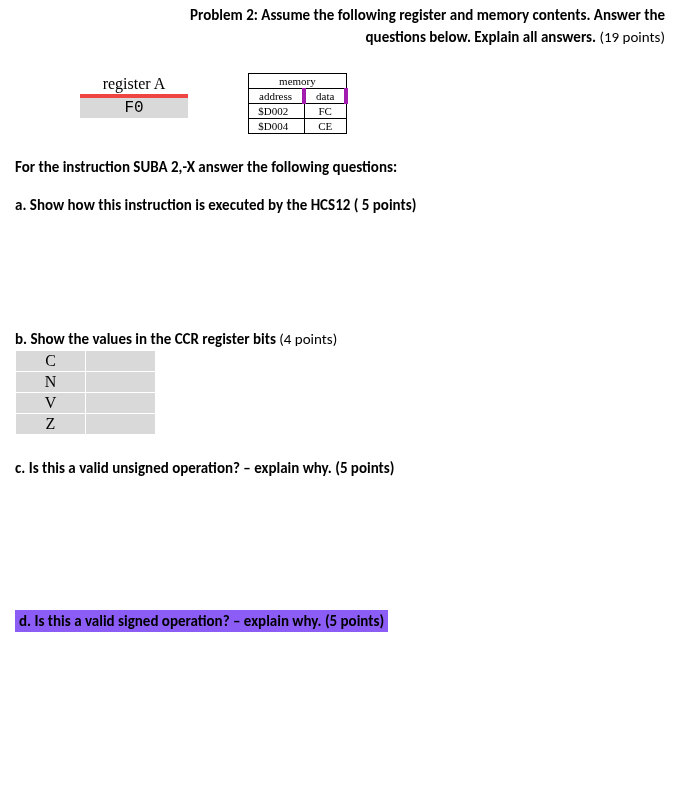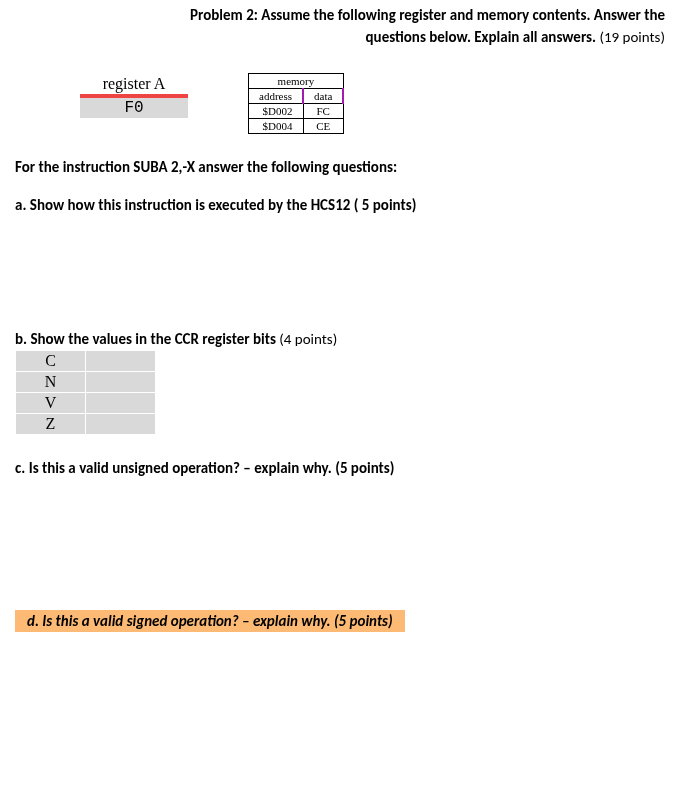--- a/index.html
+++ b/index.html
@@ -33,23 +33,23 @@
       line-height: 20px;
       font-family: Liberation Mono, monospace;
     }
     .mem-table { border-collapse: collapse; font-family: "Times New Roman", serif; font-size: 11px; }
     .mem-table th, .mem-table td {
       border: 1px solid #000;
       padding: 1px 10px;
       text-align: center;
       font-weight: normal;
     }
-    .mem-table .header-row th { border-left: 1px solid #000; border-right: 2px solid #a21caf; }
+    .mem-table .header-row th { border-left: 1px solid #000; border-right: 4px solid #a21caf; }
     .mem-title th { padding: 1px 10px; }
-    .mem-table td.addr { text-align: right; padding-left: 4px; }
+    .mem-table td.addr { text-align: center; padding-left: 4px; }
     .qhead {
       font-weight: bold;
       margin-top: 24px;
       margin-bottom: 20px;
     }
     .qa { font-weight: bold; margin-bottom: 116px; }
     .qb {
       font-weight: bold;
       margin-top: 0;
     }
@@ -59,23 +59,22 @@
       width: 70px;
       height: 20px;
       text-align: center;
       background: #d9d9d9;
       line-height: 20px;
     }
     .qc { font-weight: bold; margin-bottom: 135px; }
     .qd {
       font-weight: bold;
       display: inline;
-      background: #fdba74;
-      padding: 2px 12px;
-      font-style: italic;
+      background: #8b5cf6;
+      padding: 2px 4px;
     }
     .qd-wrap { margin-top: 0; }
   </style>
 </head>
 <body>
 
 <div class="problem-title">
   <span>Problem 2:  Assume the following register and memory contents.  Answer the</span><br>
   <span>questions below.   Explain all answers.   </span><span class="normal">(19 points)</span>
 </div>

